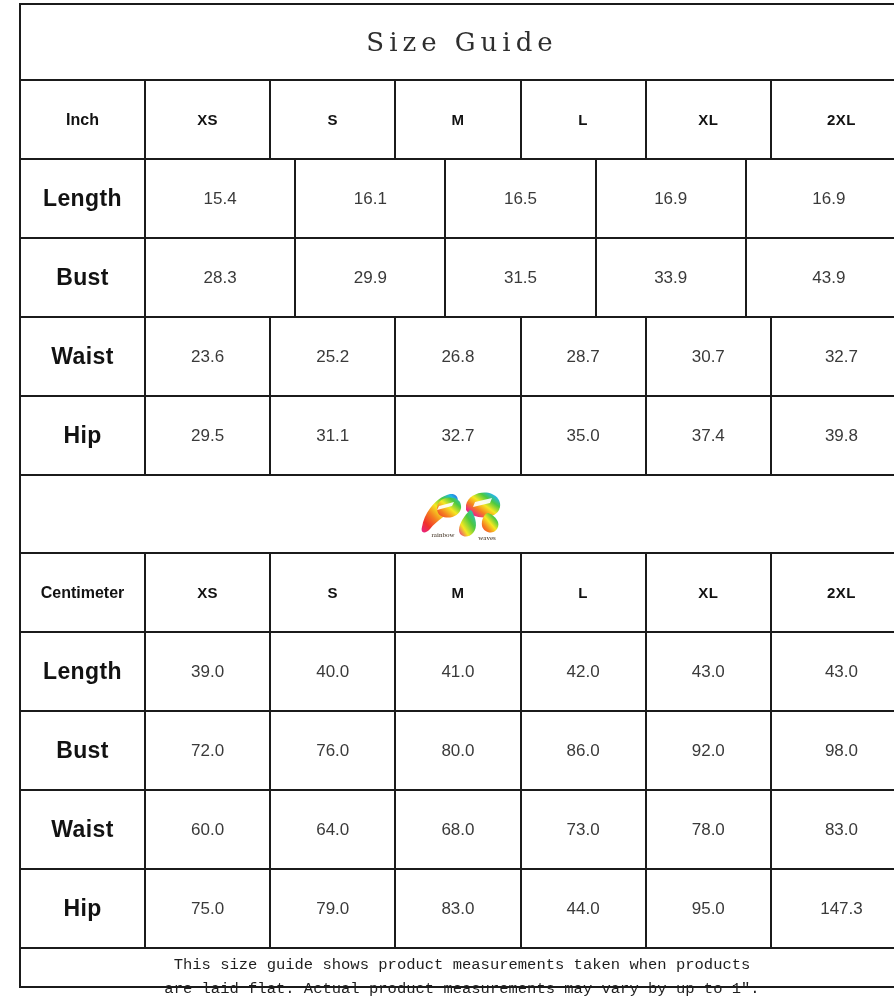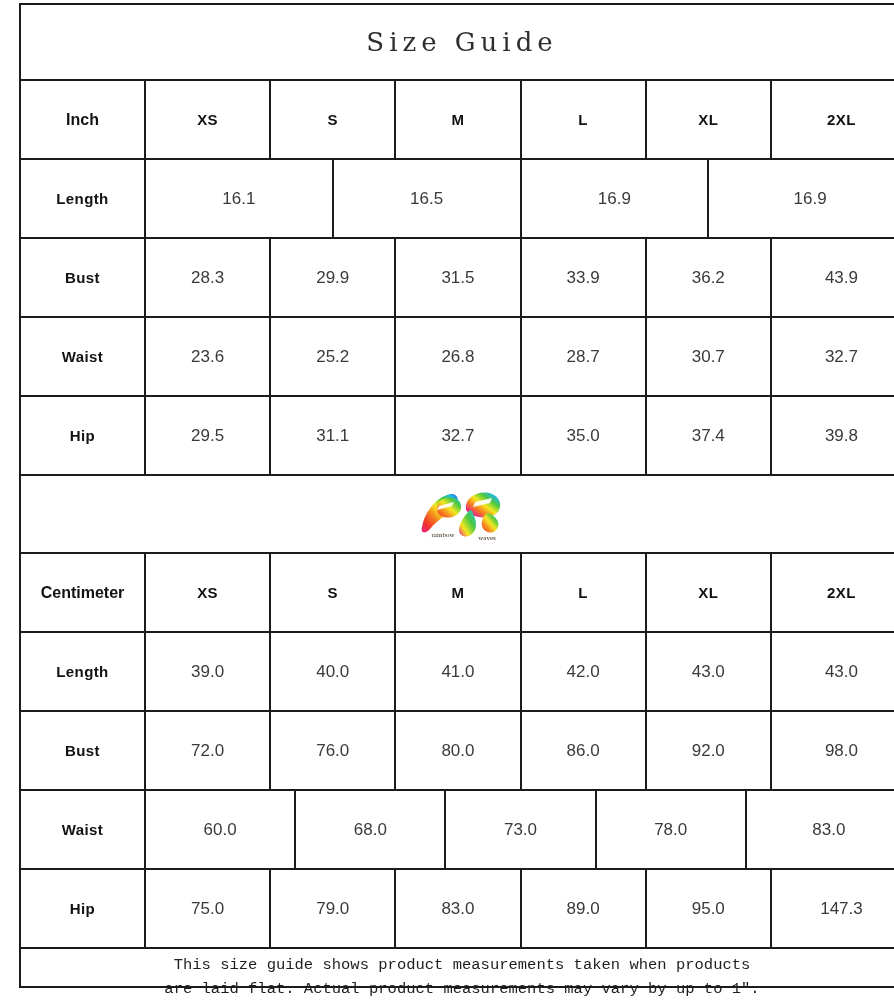--- a/index.html
+++ b/index.html
@@ -71,21 +71,21 @@
     font-size: 15px;
     color: #121212;
     letter-spacing: 0.4px;
   }
   .head-cell.unit-cell {
     font-size: 16px;
     letter-spacing: 0px;
   }
   .row-label {
     font-weight: bold;
-    font-size: 15px;
+    font-size: 23px;
     color: #121212;
     letter-spacing: 0.4px;
   }
   .value-cell {
     font-size: 17px;
     color: #3a3a3a;
     font-weight: 400;
   }
 
   
@@ -141,33 +141,33 @@
     <div class="t-cell col-size head-cell">XS</div>
     <div class="t-cell col-size head-cell">S</div>
     <div class="t-cell col-size head-cell">M</div>
     <div class="t-cell col-size head-cell">L</div>
     <div class="t-cell col-size head-cell">XL</div>
     <div class="t-cell col-size head-cell">2XL</div>
   </div>
 
   <div class="t-row">
     <div class="t-cell col-label row-label">Length</div>
+    <div class="t-cell col-size value-cell">15.4</div>
     <div class="t-cell col-size value-cell">16.1</div>
     <div class="t-cell col-size value-cell">16.5</div>
     <div class="t-cell col-size value-cell">16.9</div>
     <div class="t-cell col-size value-cell">16.9</div>
   </div>
 
   <div class="t-row">
     <div class="t-cell col-label row-label">Bust</div>
     <div class="t-cell col-size value-cell">28.3</div>
     <div class="t-cell col-size value-cell">29.9</div>
     <div class="t-cell col-size value-cell">31.5</div>
     <div class="t-cell col-size value-cell">33.9</div>
-    <div class="t-cell col-size value-cell">36.2</div>
     <div class="t-cell col-size value-cell">43.9</div>
   </div>
 
   <div class="t-row">
     <div class="t-cell col-label row-label">Waist</div>
     <div class="t-cell col-size value-cell">23.6</div>
     <div class="t-cell col-size value-cell">25.2</div>
     <div class="t-cell col-size value-cell">26.8</div>
     <div class="t-cell col-size value-cell">28.7</div>
     <div class="t-cell col-size value-cell">30.7</div>
@@ -266,32 +266,33 @@
     <div class="t-cell col-size value-cell">76.0</div>
     <div class="t-cell col-size value-cell">80.0</div>
     <div class="t-cell col-size value-cell">86.0</div>
     <div class="t-cell col-size value-cell">92.0</div>
     <div class="t-cell col-size value-cell">98.0</div>
   </div>
 
   <div class="t-row">
     <div class="t-cell col-label row-label">Waist</div>
     <div class="t-cell col-size value-cell">60.0</div>
+    <div class="t-cell col-size value-cell">64.0</div>
     <div class="t-cell col-size value-cell">68.0</div>
     <div class="t-cell col-size value-cell">73.0</div>
     <div class="t-cell col-size value-cell">78.0</div>
     <div class="t-cell col-size value-cell">83.0</div>
   </div>
 
   <div class="t-row">
     <div class="t-cell col-label row-label">Hip</div>
     <div class="t-cell col-size value-cell">75.0</div>
     <div class="t-cell col-size value-cell">79.0</div>
     <div class="t-cell col-size value-cell">83.0</div>
-    <div class="t-cell col-size value-cell">89.0</div>
+    <div class="t-cell col-size value-cell">44.0</div>
     <div class="t-cell col-size value-cell">95.0</div>
     <div class="t-cell col-size value-cell">147.3</div>
   </div>
 
   <div class="footer-row">
     <div class="footer-line">This size guide shows product measurements taken when products</div>
     <div class="footer-line">are laid flat. Actual product measurements may vary by up to 1″.</div>
   </div>
 
 </div>

